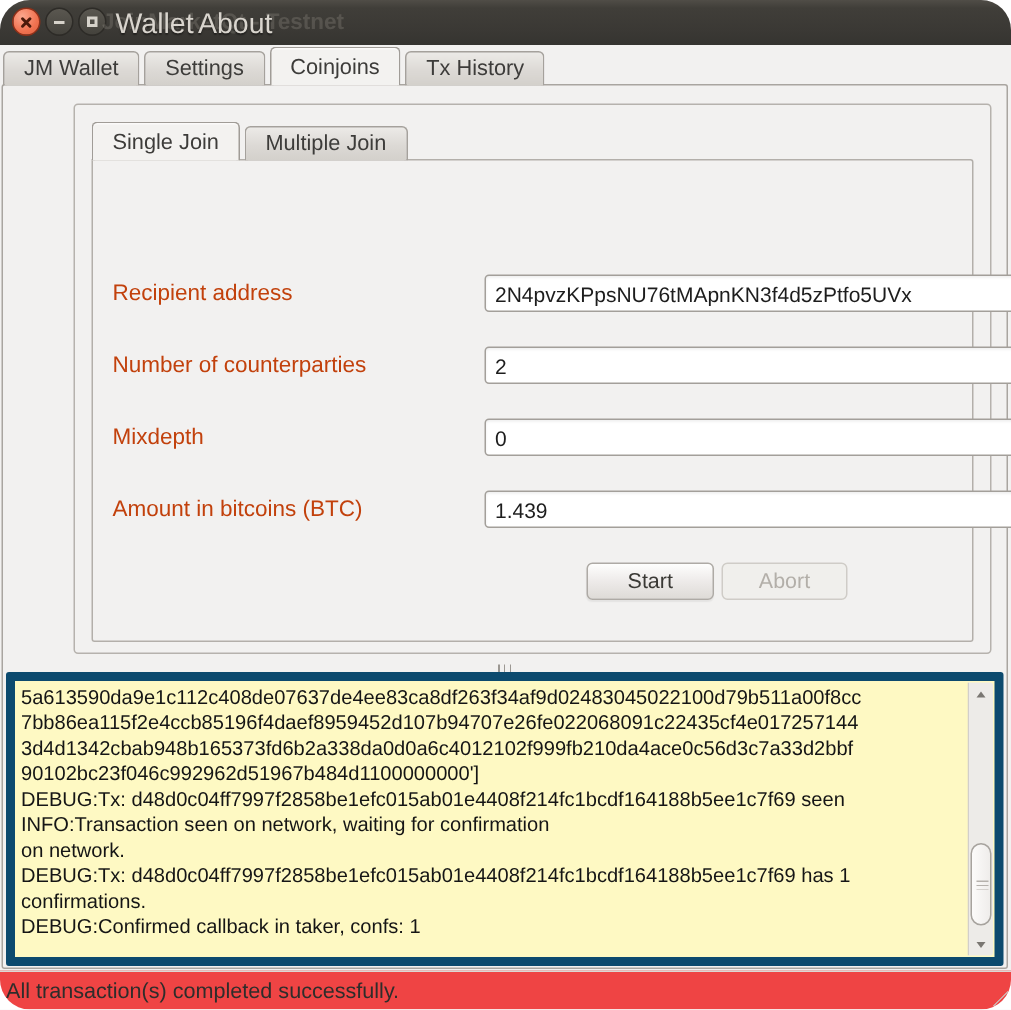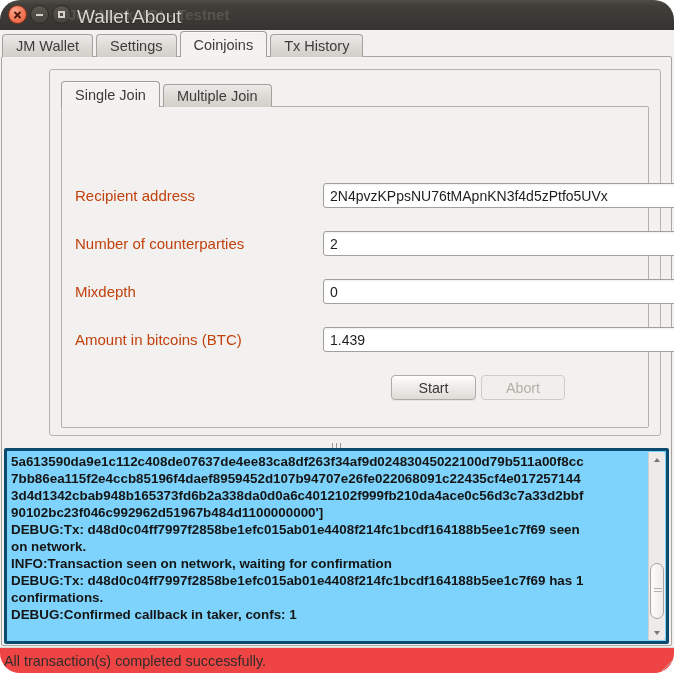--- a/index.html
+++ b/index.html
@@ -78,21 +78,21 @@
     border:1px solid #aeaaa5;color:#3a3935;box-shadow:0 1px 1px rgba(0,0,0,0.06);}
   .btn-abort{left:419px;width:84px;background:#f0efec;border:1px solid #cfccc7;color:#b3afa9;}
 
   
   .splitter{position:absolute;left:50%;top:385px;transform:translateX(-50%);width:14px;height:6px;
     background:repeating-linear-gradient(90deg,#9c9893 0 1px,transparent 1px 4px);
     background-size:10px 5px;background-repeat:no-repeat;background-position:center;}
 
   
   .logbox{position:absolute;left:2px;right:2px;top:391px;height:196px;
-    border:3px solid #0c4a6e;border-radius:2px;background:#7dd3fc;overflow:hidden;font-weight:bold;}
+    border:6px solid #0c4a6e;border-radius:2px;background:#fef9c3;overflow:hidden;}
   .loglines{position:absolute;left:4px;top:2px;right:22px;font-size:13.4px;color:#151515;
     line-height:17px;white-space:nowrap;}
   .scrollbar{position:absolute;top:1px;bottom:1px;right:1px;width:17px;
     background:#edebe8;border-left:1px solid #d2cfca;border-radius:0 2px 2px 0;}
   .sb-arrow{position:absolute;left:0;width:16px;height:15px;}
   .sb-up{top:0;} .sb-down{bottom:0;}
   .sb-up .tri{position:absolute;left:5px;top:6px;width:0;height:0;
     border-left:3.5px solid transparent;border-right:3.5px solid transparent;border-bottom:4px solid #7a7772;}
   .sb-down .tri{position:absolute;left:5px;top:6px;width:0;height:0;
     border-left:3.5px solid transparent;border-right:3.5px solid transparent;border-top:4px solid #7a7772;}
@@ -177,22 +177,22 @@
 
     <div class="splitter"></div>
 
     <div class="logbox">
       <div class="loglines">
         <div>5a613590da9e1c112c408de07637de4ee83ca8df263f34af9d02483045022100d79b511a00f8cc</div>
         <div>7bb86ea115f2e4ccb85196f4daef8959452d107b94707e26fe022068091c22435cf4e017257144</div>
         <div>3d4d1342cbab948b165373fd6b2a338da0d0a6c4012102f999fb210da4ace0c56d3c7a33d2bbf</div>
         <div>90102bc23f046c992962d51967b484d1100000000']</div>
         <div>DEBUG:Tx: d48d0c04ff7997f2858be1efc015ab01e4408f214fc1bcdf164188b5ee1c7f69 seen</div>
+        <div>INFO:Transaction seen on network, waiting for confirmation</div>
         <div>on network.</div>
-        <div>INFO:Transaction seen on network, waiting for confirmation</div>
         <div>DEBUG:Tx: d48d0c04ff7997f2858be1efc015ab01e4408f214fc1bcdf164188b5ee1c7f69 has 1</div>
         <div>confirmations.</div>
         <div>DEBUG:Confirmed callback in taker, confs: 1</div>
       </div>
       <div class="scrollbar">
         <div class="sb-arrow sb-up">
             <i class="tri"></i>
           </div>
         <div class="sb-thumb">
             <i class="sb-grip"></i>

